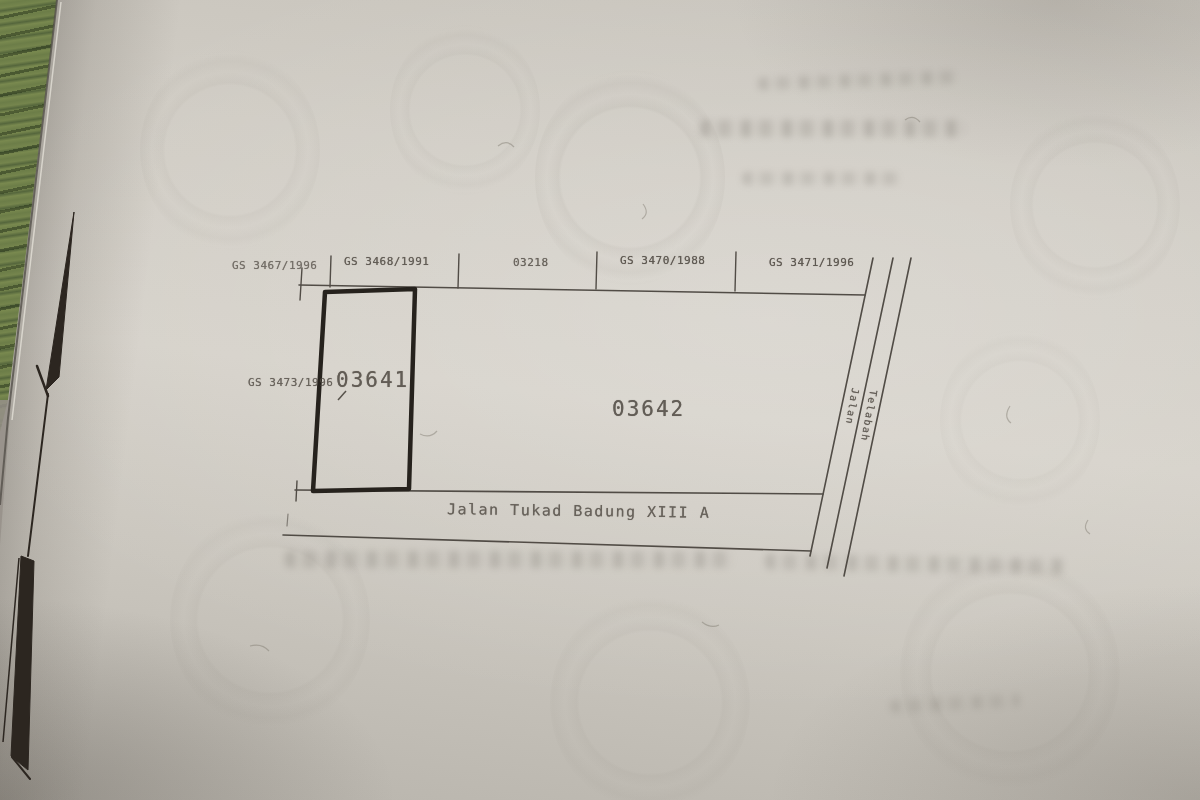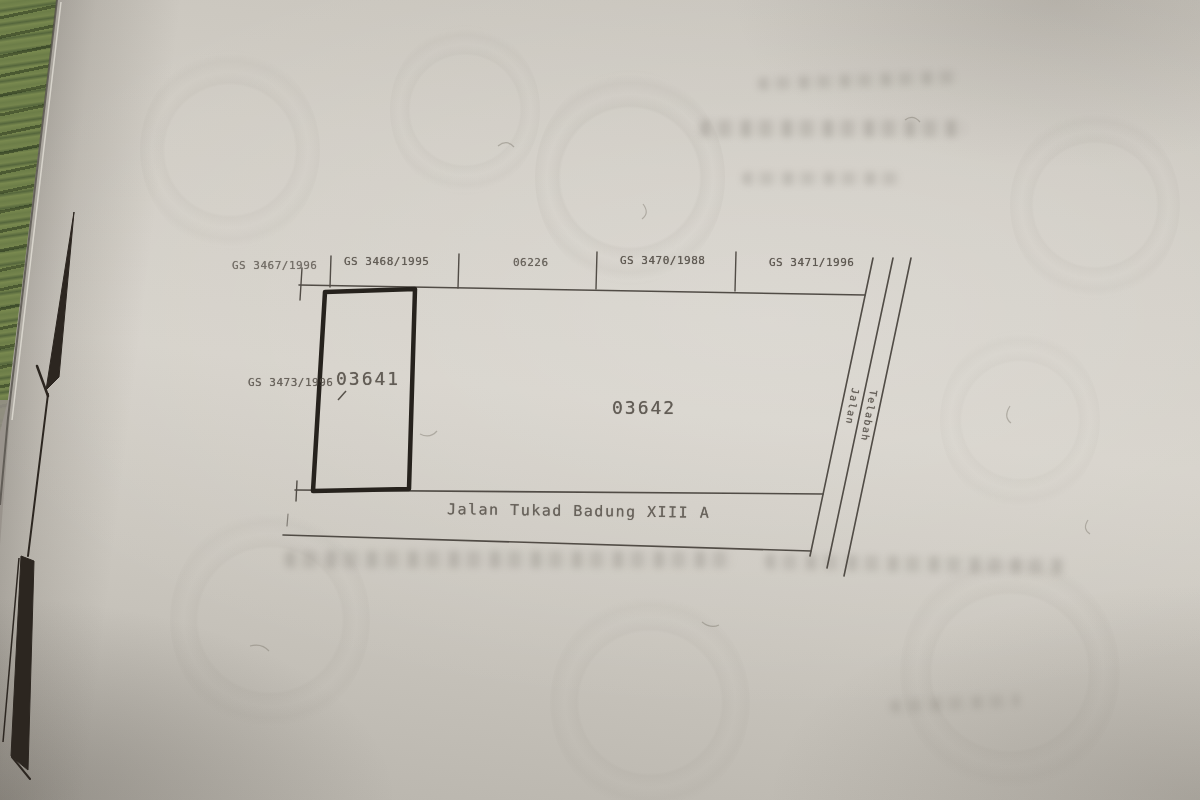--- a/index.html
+++ b/index.html
@@ -23,21 +23,21 @@
   .floor-sliver{position:absolute;inset:0;background:#96918a;opacity:.85;
     clip-path:polygon(0 400px, 11px 400px, 0 545px);}
   .motif{position:absolute;border-radius:50%;pointer-events:none;opacity:.5;
     background:radial-gradient(circle at 50% 50%, rgba(122,116,106,0) 48%, rgba(122,116,106,.10) 50%, rgba(122,116,106,0) 58%, rgba(122,116,106,.09) 66%, rgba(122,116,106,0) 72%, rgba(122,116,106,.07) 82%, rgba(122,116,106,0) 88%);}
   .smudge{position:absolute;height:13px;border-radius:5px;filter:blur(3.5px);opacity:.5;pointer-events:none;
     background:repeating-linear-gradient(90deg, rgba(104,99,91,.55) 0 10px, rgba(104,99,91,.06) 10px 18px, rgba(104,99,91,.42) 18px 31px, rgba(104,99,91,.05) 31px 41px);}
   svg.plan{position:absolute;inset:0;}
   .lbl{position:absolute;color:#4e4841;white-space:nowrap;
     text-shadow:0 0 .7px rgba(78,72,64,.85);}
   .lbl.small{font-size:11px;letter-spacing:.5px;}
-  .lbl.big{font-size:18px;letter-spacing:2px;}
+  .lbl.big{font-size:21px;letter-spacing:2px;}
   .lbl.street{font-size:15px;letter-spacing:1.5px;transform:rotate(.8deg);}
   .lbl.vroad{font-size:10px;letter-spacing:1.5px;transform-origin:0 0;transform:rotate(100deg);opacity:.85;}
 </style>
 </head>
 <body>
 
 <div class="photo">
 
   <div class="motif" style="left:140px;top:50px;width:180px;height:200px;"></div>
   <div class="motif" style="left:390px;top:25px;width:150px;height:170px;"></div>
@@ -98,22 +98,22 @@
       <path d="M420,434 q10,5 17,-3"></path>
       <path d="M1010,406 q-7,11 1,17"></path>
       <path d="M250,646 q12,-3 19,5"></path>
       <path d="M702,622 q9,7 17,3"></path>
       <path d="M905,120 q8,-6 15,2"></path>
       <path d="M1088,520 q-6,9 2,14"></path>
     </g>
   </svg>
 
   <div class="lbl small" style="left:232px;top:259px;opacity:.72;">GS 3467/1996</div>
-  <div class="lbl small" style="left:344px;top:255px;opacity:.85;">GS 3468/1995</div>
-  <div class="lbl small" style="left:513px;top:256px;opacity:.8;">06226</div>
+  <div class="lbl small" style="left:344px;top:255px;opacity:.85;">GS 3468/1991</div>
+  <div class="lbl small" style="left:513px;top:256px;opacity:.8;">03218</div>
   <div class="lbl small" style="left:620px;top:254px;opacity:.88;">GS 3470/1988</div>
   <div class="lbl small" style="left:753px;top:256px;opacity:.88;margin-left:16px;">GS 3471/1996</div>
   <div class="lbl small" style="left:208px;top:376px;opacity:.8;margin-left:40px;">GS 3473/1996</div>
 
   <div class="lbl big" style="left:336px;top:368px;opacity:.85;">03641</div>
   <div class="lbl big" style="left:612px;top:370px;opacity:.85;margin-top:27px;">03642</div>
 
   <div class="lbl street" style="left:447px;top:502px;opacity:.8;">Jalan Tukad Badung XIII A</div>
 
   <div class="lbl vroad" style="left:861px;top:389px;">Jalan</div>

